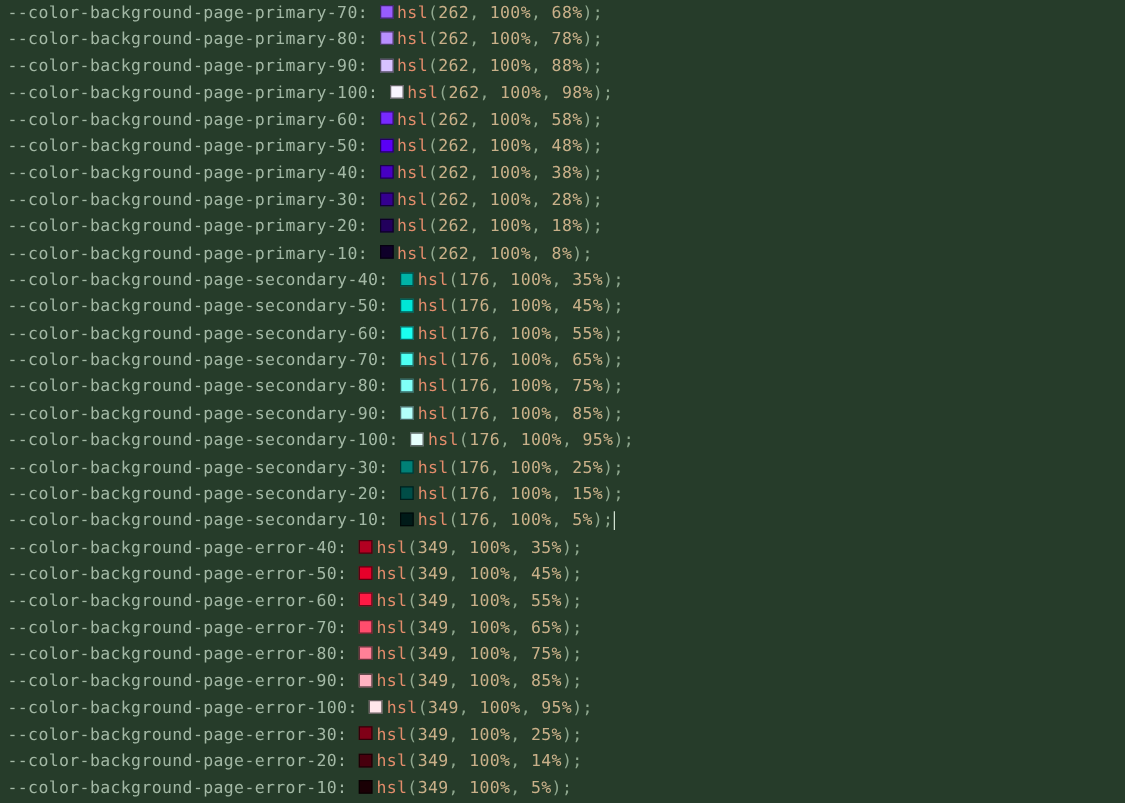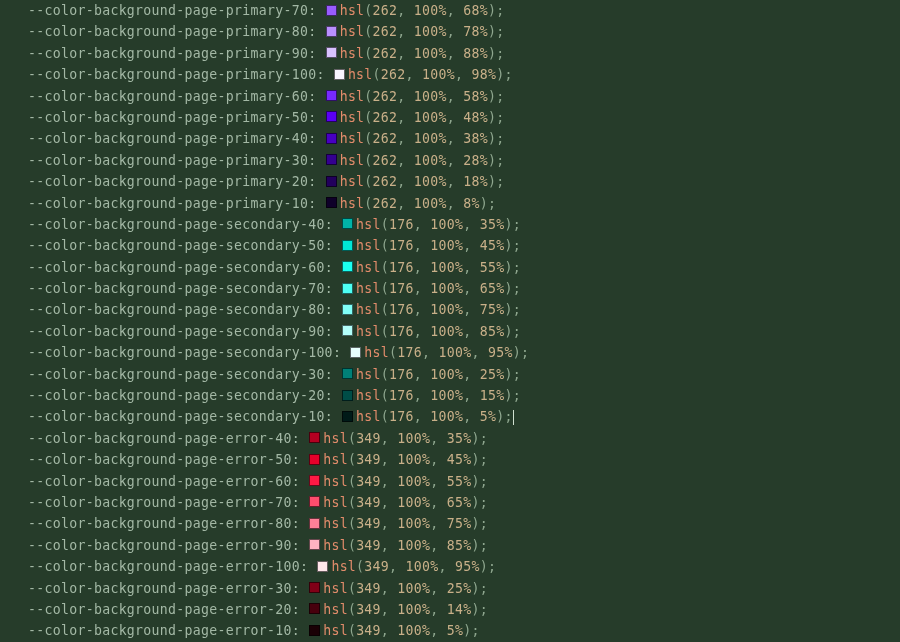--- a/index.html
+++ b/index.html
@@ -8,21 +8,21 @@
       font-family: "Menlo", "Monaco", "Consolas", monospace;
       font-size: 13.2px;
       line-height: 21.4px;
       color: #a3b8a5;
       width: 900px;
       height: 642px;
       overflow: hidden;
       letter-spacing: 0.3px;
     }
     .editor {
-      padding-left: 28px;
+      padding-left: 6px;
       padding-top: 0;
     }
     .line {
       white-space: pre;
       height: 21.4px;
     }
     .prop { color: #a3b8a5; }
     .colon { color: #a3b8a5; }
     .swatch {
       display: inline-block;

